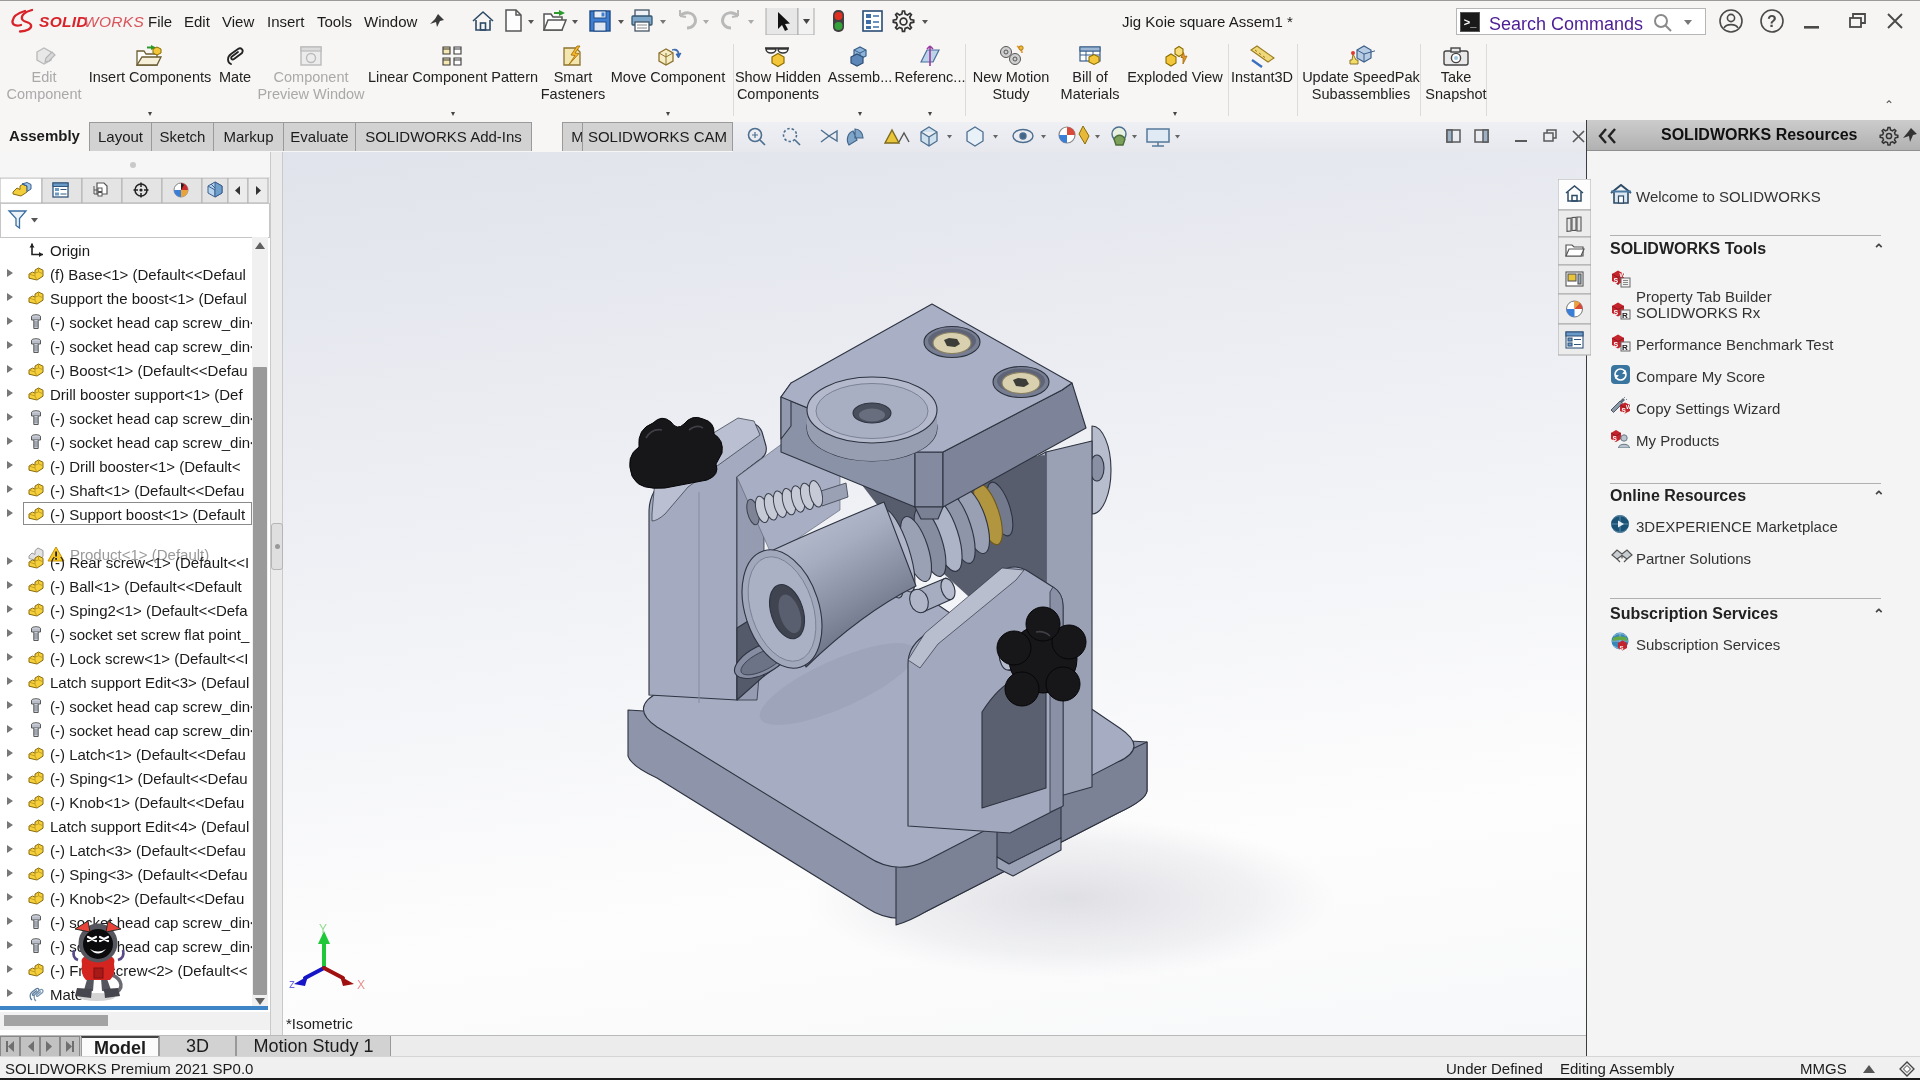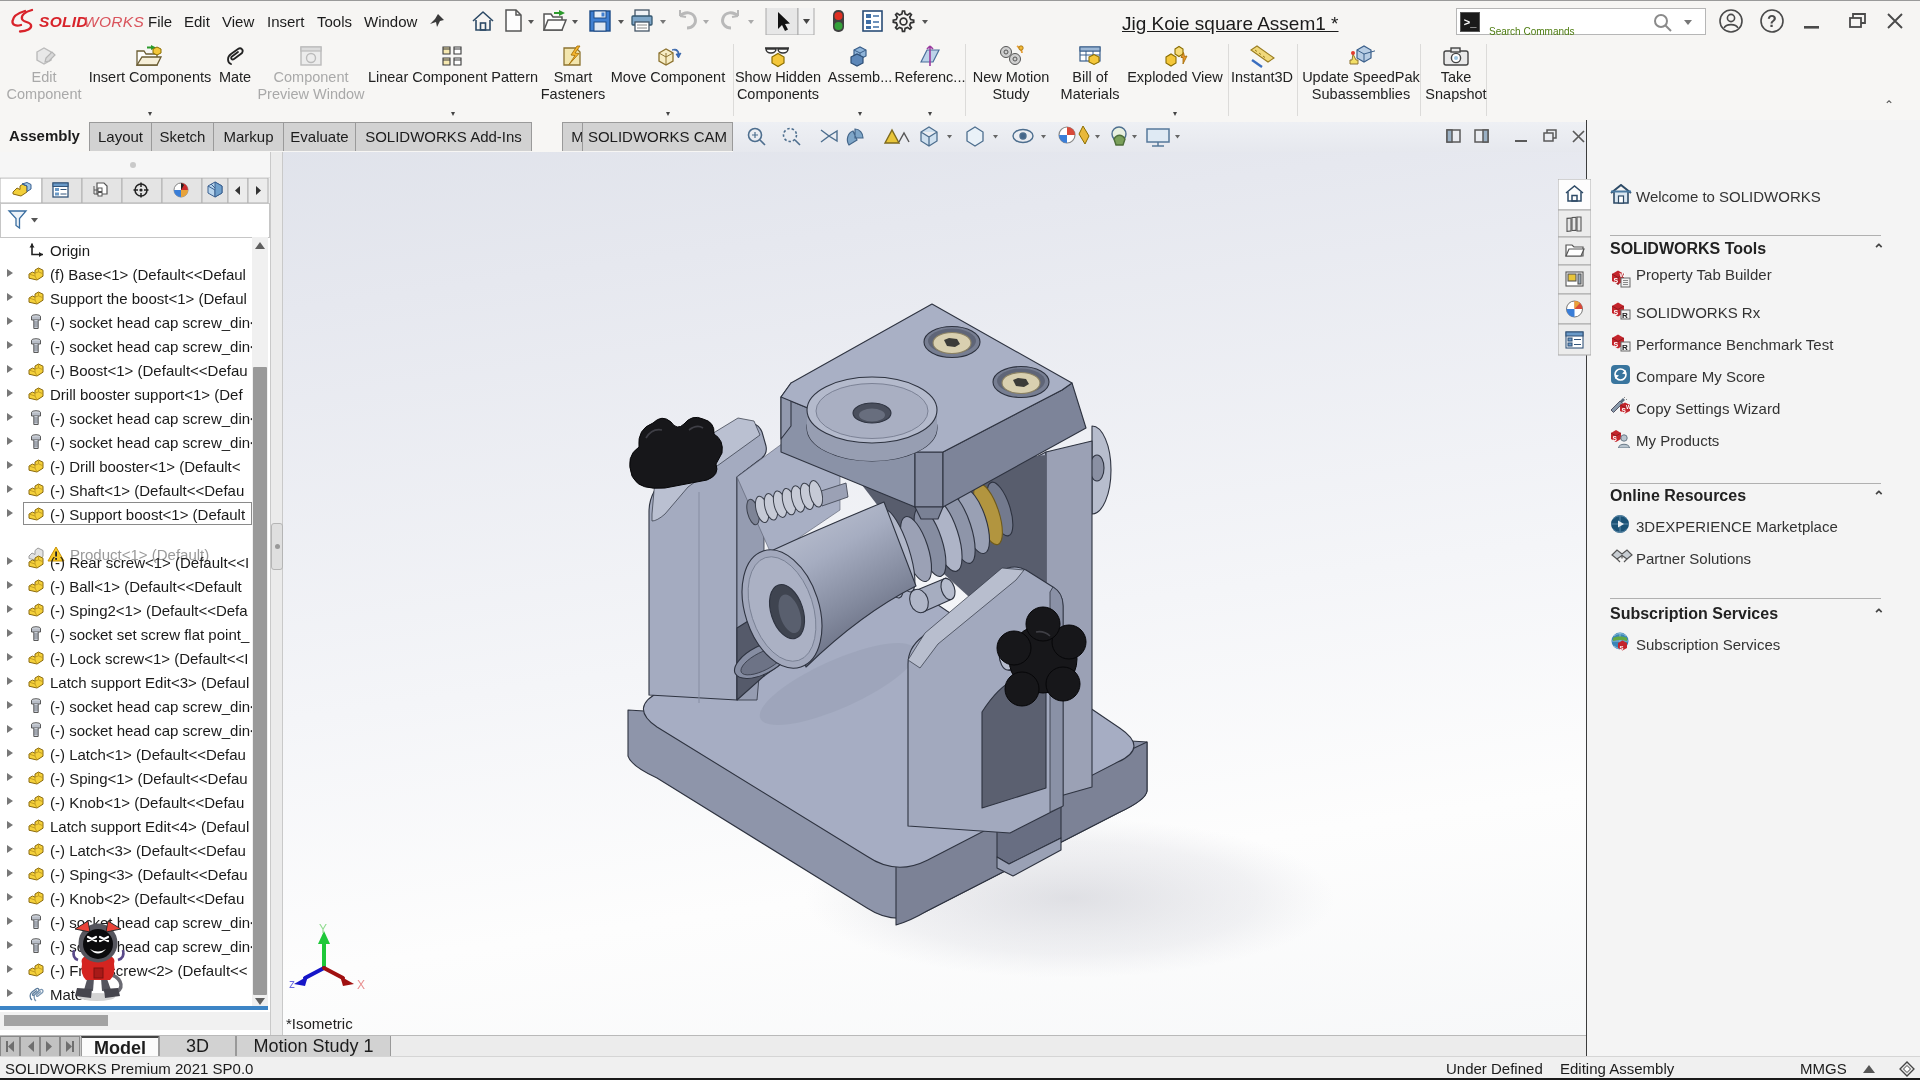--- a/index.html
+++ b/index.html
@@ -3,24 +3,24 @@
 <meta charset="utf-8">
 <style>
 * { margin:0; padding:0; box-sizing:border-box; }
 html,body { width:1920px; height:1080px; overflow:hidden; font-family:"Liberation Sans", sans-serif; background:#fff; }
 .abs { position:absolute; }
 #app { position:relative; width:1920px; height:1080px; background:#f7f6f4; }
 
 
 #titlebar { position:absolute; left:0; top:0; width:1920px; height:41px; background:#f6f5f3; border-top:1px solid #9a9a9a; border-bottom:1px solid #e6e5e3; }
 .menu { position:absolute; top:12px; font-size:15px; color:#1b1b1b; }
-#doctitle { position:absolute; top:12px; left:1122px; font-size:19px; color:#1b1b1b;text-decoration:underline; }
+#doctitle { position:absolute; top:12px; left:1122px; font-size:15px; color:#1b1b1b; }
 #searchbox { position:absolute; left:1456px; top:7px; width:250px; height:27px; background:#fff; border:1px solid #b6b6b6; }
 #searchbox .sterm { position:absolute; left:3px; top:3px; width:20px; height:20px; background:#1a1a1a; border:1px solid #555; color:#fff; font-size:11px; font-weight:bold; line-height:19px; text-align:center; }
-#searchbox .ph { position:absolute; left:32px; top:5px; font-size:10px; color:#4d7c0f;margin-top:12px; }
+#searchbox .ph { position:absolute; left:32px; top:5px; font-size:18px; color:#4c1d95; }
 
 
 #ribbon { position:absolute; left:0; top:40px; width:1920px; height:82px; background:#f7f6f4; }
 .rbtn { position:absolute; top:4px; height:74px; text-align:center; }
 .rico { height:24px; margin-bottom:1px; }
 .rlbl { font-size:14.5px; color:#222; line-height:17px; }
 .rlbl.dis { color:#a9a9a9; }
 .rarr { position:absolute; bottom:0px; left:0; right:0; font-size:8px; color:#444; }
 .rsep { position:absolute; top:4px; width:1px; height:72px; background:#dcdbd9; }
 
@@ -919,40 +919,53 @@
           <path d="M46,5 l6,5.5 -6,5.5 z"></path>
           <path d="M66,5 l6,5.5 -6,5.5 z"></path>
           <rect x="72" y="5" width="2" height="11"></rect>
         </g>
     </svg>
     <div class="btab active" style="left:81px;width:78px">Model</div>
     <div class="btab" style="left:159px;width:77px">3D Views</div>
     <div class="btab" style="left:236px;width:155px">Motion Study 1</div>
   </div>
   <div id="taskpane">
+    <div id="tphead">
+      <svg class="abs" style="left:10px;top:7px" width="22" height="18" viewBox="0 0 22 18">
+          <path d="M9,2 L3,9 L9,16 M18,2 L12,9 L18,16" fill="none" stroke="#222" stroke-width="2.4"></path>
+        </svg>
+      <span class="t">SOLIDWORKS Resources</span>
+      <svg class="abs" style="left:292px;top:6px" width="20" height="20" viewBox="0 0 20 20">
+          <path d="M9,1.5 l2,0 0.5,2.5 2,0.8 2,-1.4 1.4,1.4 -1.4,2 0.8,2 2.5,0.5 0,2 -2.5,0.5 -0.8,2 1.4,2 -1.4,1.4 -2,-1.4 -2,0.8 -0.5,2.5 -2,0 -0.5,-2.5 -2,-0.8 -2,1.4 -1.4,-1.4 1.4,-2 -0.8,-2 -2.5,-0.5 0,-2 2.5,-0.5 0.8,-2 -1.4,-2 1.4,-1.4 2,1.4 2,-0.8 z" fill="none" stroke="#333" stroke-width="1.5"></path>
+          <circle cx="10" cy="10" r="2.6" fill="none" stroke="#333" stroke-width="1.5"></circle>
+        </svg>
+      <svg class="abs" style="left:315px;top:7px" width="16" height="18" viewBox="0 0 16 18">
+          <path d="M9,1 L15,7 L11,8 L8,15 L7,9 L1,11 L6,5 Z" fill="#333"></path>
+        </svg>
+    </div>
     <svg class="tpico" style="top:64px" width="22" height="20" viewBox="0 0 22 20">
         <path d="M1,9 L11,1 L21,9" fill="none" stroke="#2d4a66" stroke-width="2"></path>
         <path d="M4,8 L4,19 L18,19 L18,8" fill="#dce8f2" stroke="#2d4a66" stroke-width="1.6"></path>
         <rect x="8.5" y="12" width="5" height="7" fill="#fff" stroke="#2d4a66" stroke-width="1.2"></rect>
         <rect x="1" y="6.5" width="20" height="2" fill="#4a7aa2"></rect>
       </svg>
     <span class="tpitem" style="left:49px;top:68px">Welcome to SOLIDWORKS</span>
     <div class="tpdiv" style="top:115px"></div>
     <span class="tphdr" style="top:120px">SOLIDWORKS Tools</span>
     <span class="chev" style="top:121px">⌃</span>
     <svg class="tpico" style="top:149px" width="22" height="19" viewBox="0 0 22 19">
         <path d="M2,5 l6,-3.5 6,3.5 0,7 -6,3.5 -6,-3.5 z" fill="#c4242b"></path>
         <path d="M2,5 l6,3.5 6,-3.5" fill="none" stroke="#8f1a1f"></path>
         <path d="M8,8.5 V16" stroke="#8f1a1f"></path>
         <text x="3.5" y="14" font-size="7" font-weight="bold" fill="#fff">S</text>
         <text x="9.5" y="8" font-size="6" font-weight="bold" fill="#fff">W</text>
         <rect x="11" y="9" width="9" height="9" fill="#f2f2f2" stroke="#666"></rect>
         <path d="M13,11.5 h5 M13,13.5 h5 M13,15.5 h5" stroke="#888"></path>
       </svg>
-    <span class="tpitem" style="left:49px;top:146px">Property Tab Builder</span>
+    <span class="tpitem" style="left:49px;top:168px">Property Tab Builder</span>
     <svg class="tpico" style="top:181px" width="22" height="19" viewBox="0 0 22 19">
         <path d="M2,5 l6,-3.5 6,3.5 0,7 -6,3.5 -6,-3.5 z" fill="#c4242b"></path>
         <path d="M2,5 l6,3.5 6,-3.5" fill="none" stroke="#8f1a1f"></path>
         <text x="3.5" y="14" font-size="7" font-weight="bold" fill="#fff">S</text>
         <rect x="11" y="9" width="9" height="9" fill="#f2f2f2" stroke="#666"></rect>
         <text x="12" y="17" font-size="8" font-weight="bold" fill="#222">R</text>
       </svg>
     <span class="tpitem" style="left:49px;top:184px">SOLIDWORKS Rx</span>
     <svg class="tpico" style="top:213px" width="22" height="19" viewBox="0 0 22 19">
         <path d="M2,5 l6,-3.5 6,3.5 0,7 -6,3.5 -6,-3.5 z" fill="#c4242b"></path>

